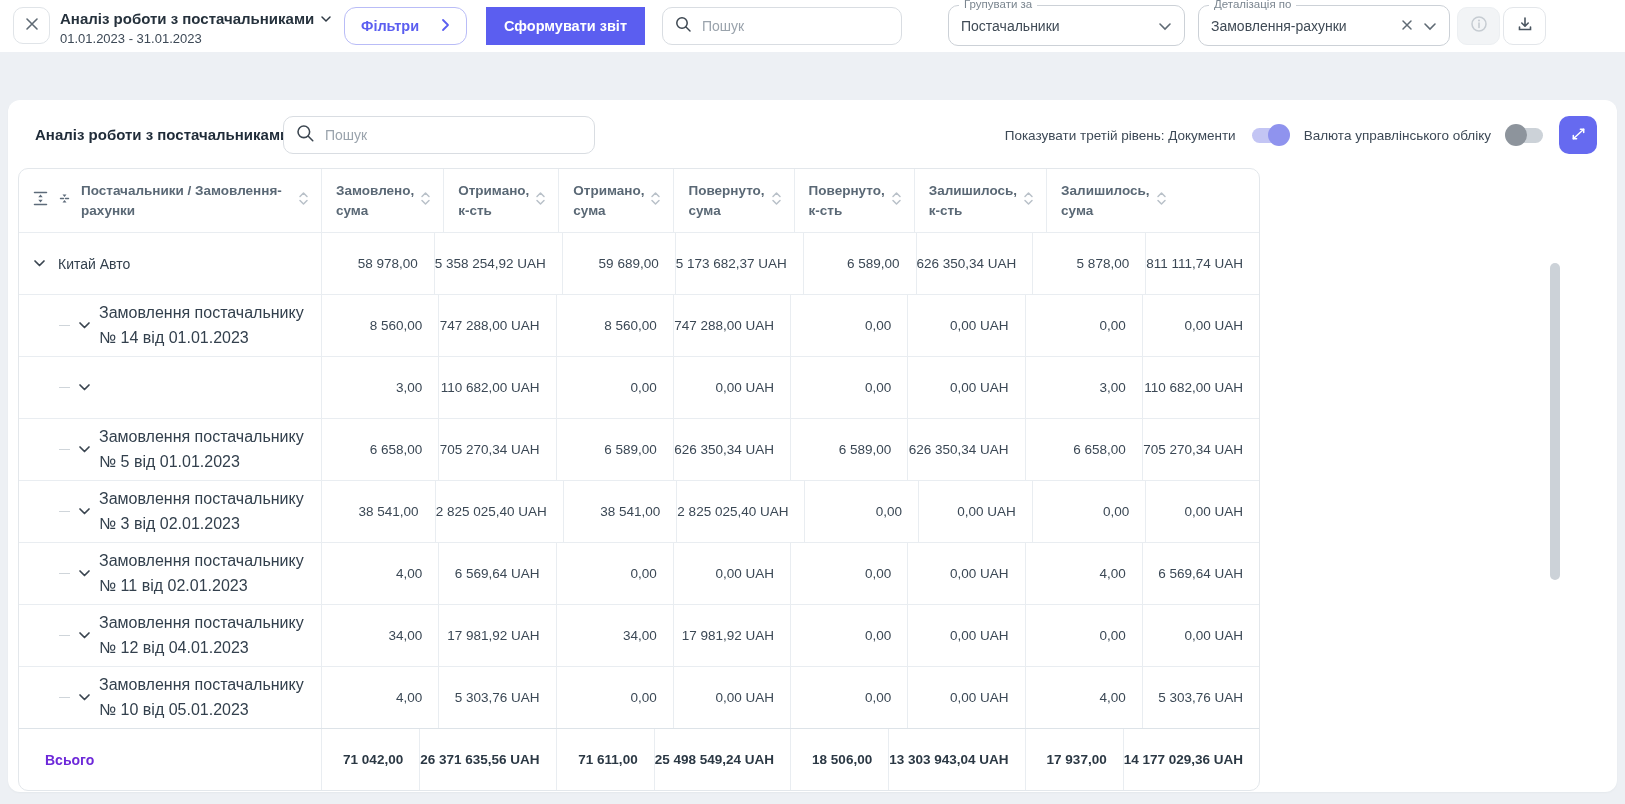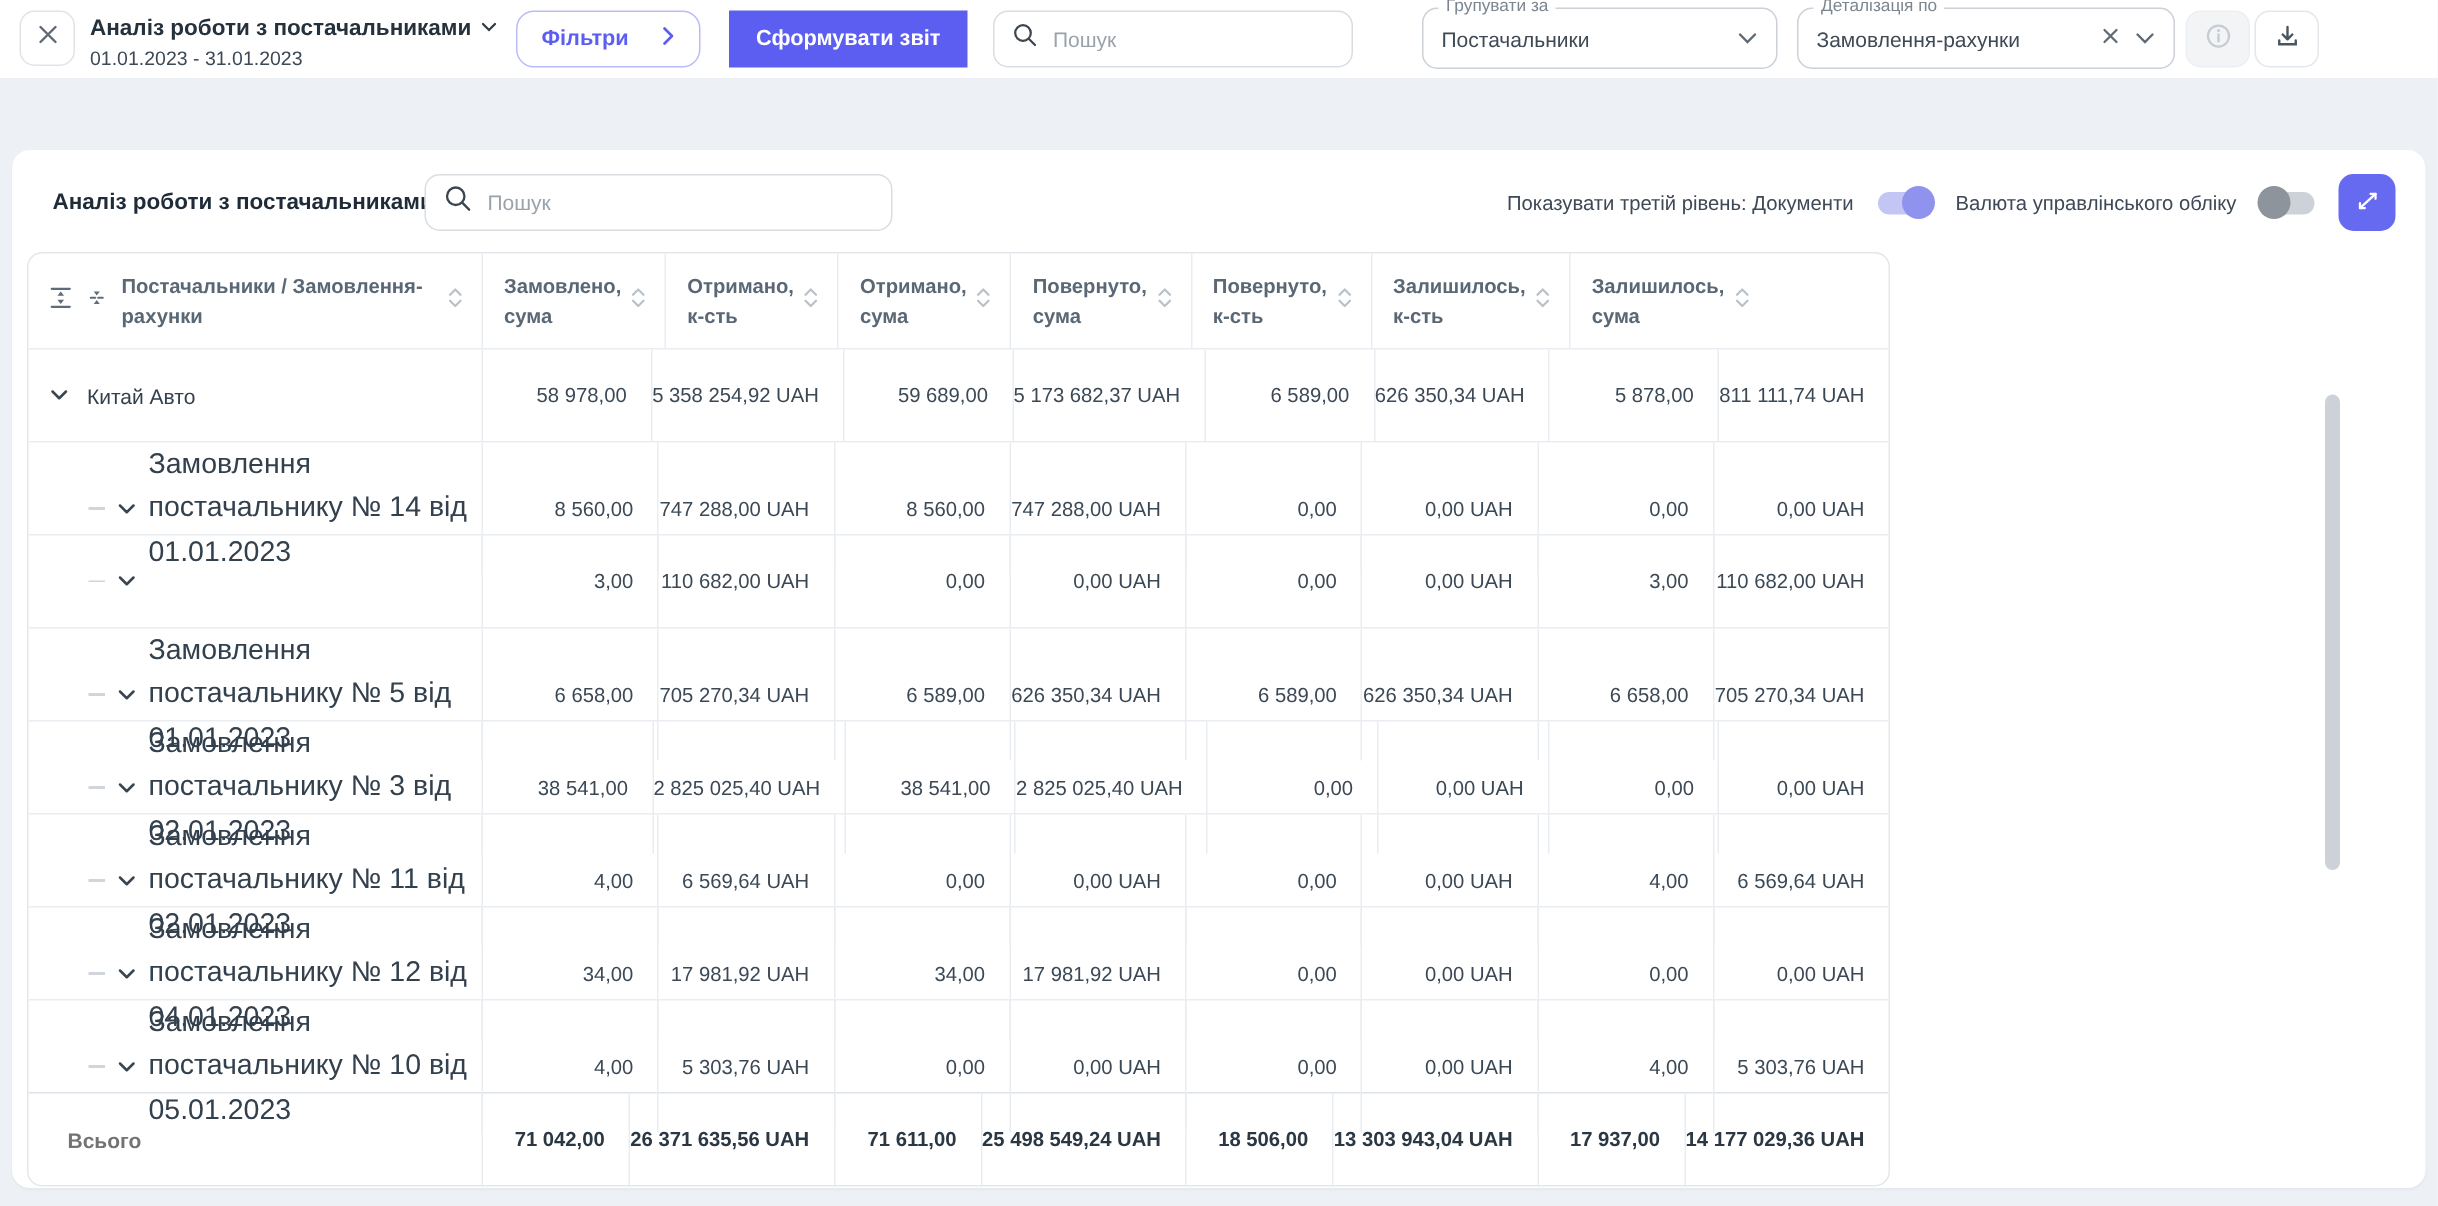--- a/index.html
+++ b/index.html
@@ -56,25 +56,25 @@
   .hcell .hlabel { font-size:13.5px; font-weight:700; color:#5a6875; line-height:1.45; }
   .hcell.first { gap:10px; justify-content:flex-start; }
   .hcell.first .hlabel { flex:1; max-width:210px; }
   .hicons { display:flex; align-items:center; gap:10px; }
 
   .cell { display:flex; align-items:center; }
   .cell.num { justify-content:flex-end; padding-right:16px; font-size:13.5px; color:#3b4855; white-space:nowrap; }
   .cell.name { padding-left:14px; gap:12px; }
   .cell.name .rlabel { font-size:14px; color:#33404d; }
   .trow.sub .cell.name { padding-left:40px; gap:8px; }
-  .trow.sub .cell.name .rlabel { font-size:19px; width:248px; line-height:1.55; }
+  .trow.sub .cell.name .rlabel { font-size:16px; width:248px; line-height:1.55; }
   .twig { width:11px; height:1.5px; background:#cfd5da; flex:none; }
   .row-chevron { flex:none; display:flex; cursor:pointer; }
   .trow.totals .cell.num { font-weight:700; color:#2b3844; }
-  .totals-label { padding-left:26px; font-size:14px; font-weight:700; color:#737373; display:flex; align-items:center; }
+  .totals-label { padding-left:26px; font-size:14px; font-weight:700; color:#6d28d9; display:flex; align-items:center; }
 
   .vscroll-thumb { position:absolute; right:57px; top:163px; width:10px; height:317px; border-radius:5px; background:#ccd2d8; }
 </style>
 </head>
 <body>
 
 <div class="topbar">
   <div class="close-btn">
     <span>
       <svg width="14" height="14" viewBox="0 0 14 14">

